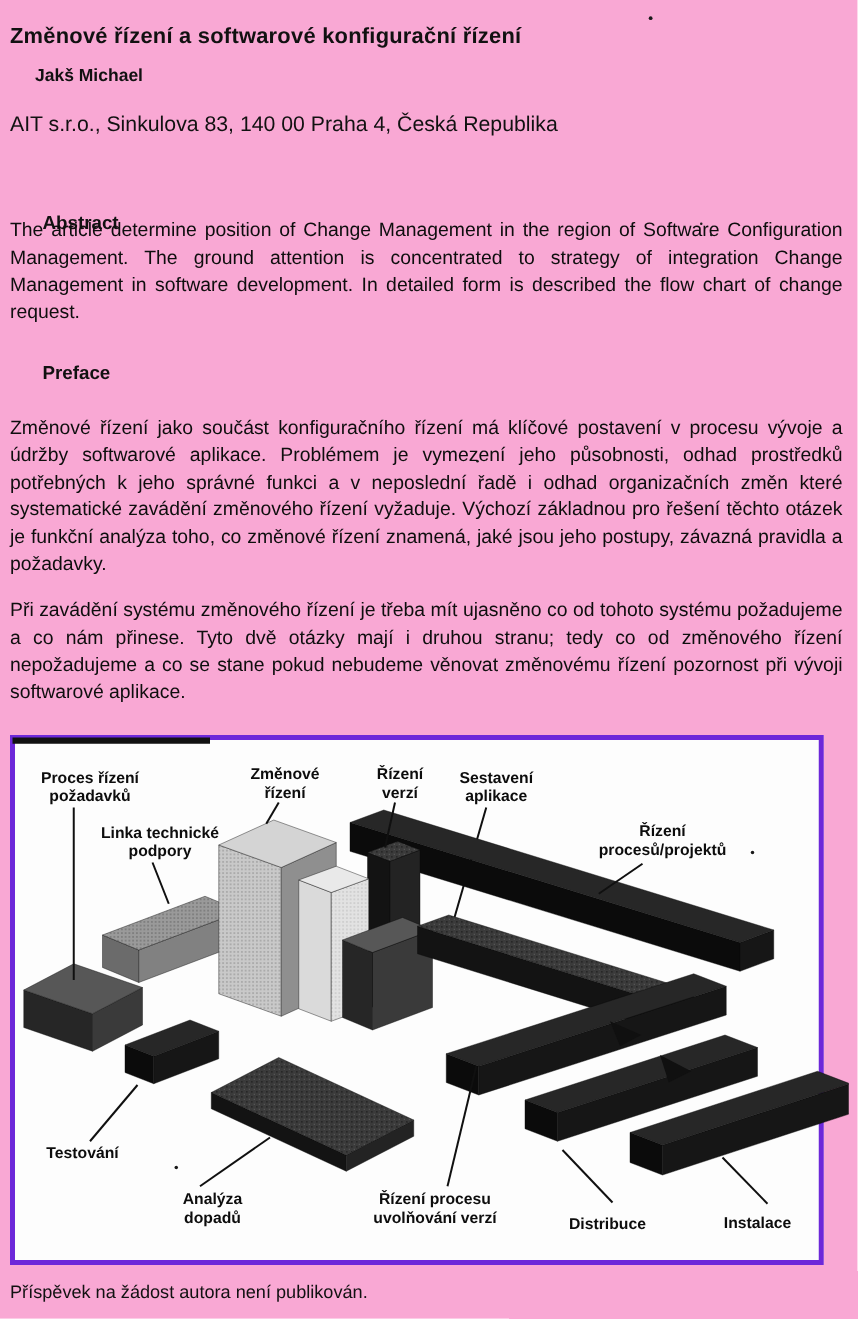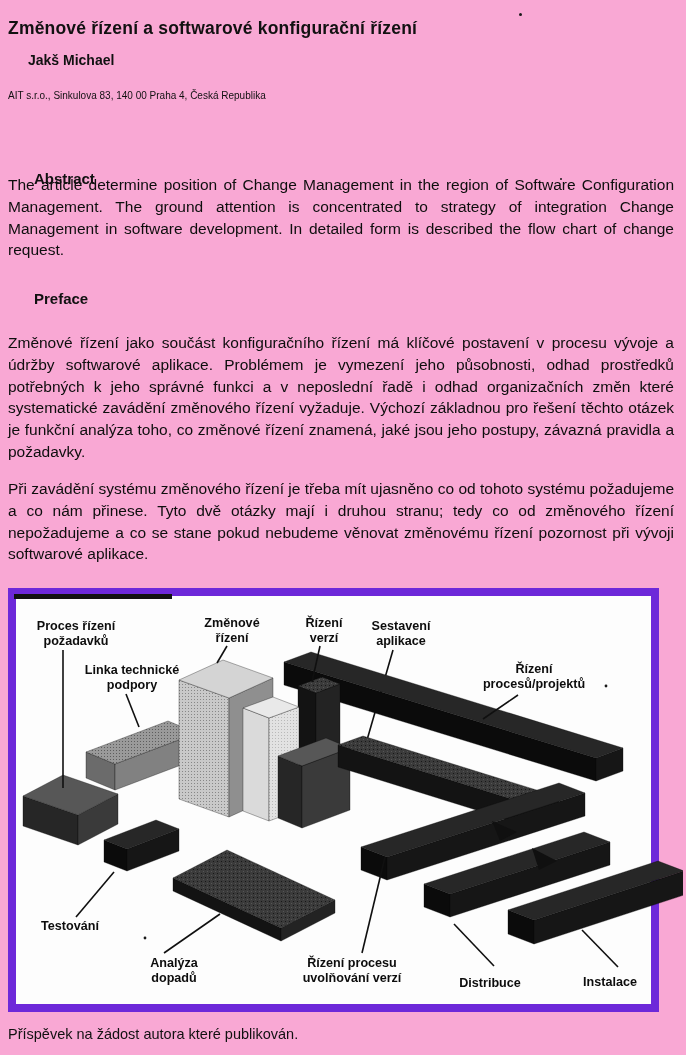--- a/index.html
+++ b/index.html
@@ -5,30 +5,30 @@
   html,body{margin:0;padding:0;background:#ffffff;}
   .page{
     position:relative;width:686px;height:1055px;overflow:hidden;
     background:#f9a8d4;color:#111;
     font-family:"Liberation Sans","DejaVu Sans",sans-serif;
     -webkit-font-smoothing:antialiased;
   }
   .abs{position:absolute;}
   .doc-title{left:8px;top:6px;width:560px;font-size:17.5px;font-weight:bold;letter-spacing:.2px;}
   .author{left:8px;top:52px;font-size:14px;font-weight:bold;margin-left:20px;}
-  .affiliation{left:8px;top:90px;font-size:10px;}
+  .affiliation{left:8px;top:90px;font-size:17px;}
   .sec-heading{left:8px;font-size:15px;font-weight:bold;margin-left:26px;}
   .bodytext{
     left:8px;width:666px;font-size:15.5px;line-height:21.8px;
     text-align:justify;text-justify:inter-word;color:#0e0e0e;
   }
   .footer-note{left:8px;top:1026px;font-size:14.5px;}
   .figure-frame{
     left:8px;top:588px;width:651px;height:424px;
-    border:8px solid #6d28d9;box-sizing:border-box;background:#fdfdfd;
+    border:4px solid #6d28d9;box-sizing:border-box;background:#fdfdfd;
   }
   .border-streak{left:-2px;top:-2px;width:158px;height:5px;background:#111;}
   .speck{background:#191919;border-radius:50%;}
   svg text{
     font-family:"Liberation Sans","DejaVu Sans",sans-serif;
     font-weight:bold;font-size:12.6px;fill:#0d0d0d;
   }
 </style>
 </head>
 <body>
@@ -175,15 +175,15 @@
           <text text-anchor="middle"><tspan x="518" y="77">Řízení</tspan><tspan x="518" y="92">procesů/projektů</tspan></text>
           <text text-anchor="middle"><tspan x="54" y="334">Testování</tspan></text>
           <text text-anchor="middle"><tspan x="158" y="371">Analýza</tspan><tspan x="158" y="386">dopadů</tspan></text>
           <text text-anchor="middle"><tspan x="336" y="371">Řízení procesu</tspan><tspan x="336" y="386">uvolňování verzí</tspan></text>
           <text text-anchor="middle"><tspan x="474" y="391">Distribuce</tspan></text>
           <text text-anchor="middle"><tspan x="594" y="390">Instalace</tspan></text>
         </g>
     </svg>
   </div>
 
-  <div class="abs footer-note">Příspěvek na žádost autora které publikován.</div>
+  <div class="abs footer-note">Příspěvek na žádost autora není publikován.</div>
 
 </div>
 
 </body></html>

